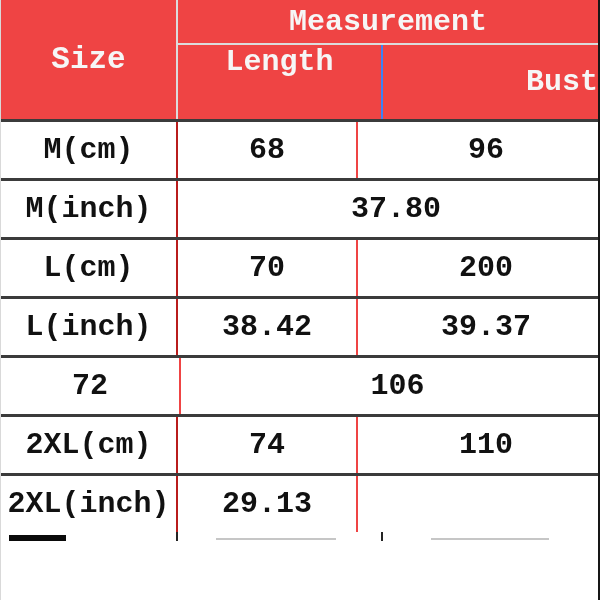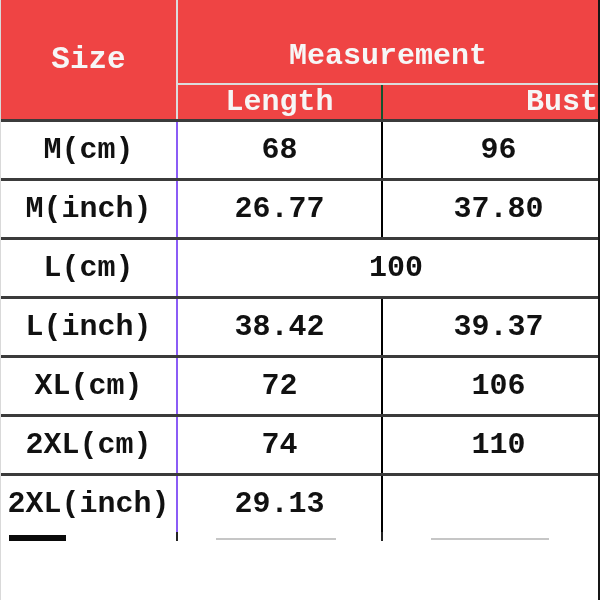--- a/index.html
+++ b/index.html
@@ -25,54 +25,53 @@
     color: #f6f6f6;
   }
   .hdr-size {
     width: 177px;
     border-right: 2px solid #dcdcdc;
     display: flex; align-items: center; justify-content: center;
     font-size: 31px;
   }
   .hdr-meas { flex: 1; display: flex; flex-direction: column; }
   .hdr-meas-title {
-    height: 57px;
+    height: 45px;
     border-bottom: 2px solid #dcdcdc;
     display: flex; align-items: center; justify-content: center;
     font-size: 30px;
-    margin-top: 28px;
   }
   .hdr-sub { flex: 1; display: flex; }
   .hdr-len {
     width: 205px;
-    border-right: 2px solid #14532d;
-    display: flex; align-items: center; justify-content: center;
+    border-right: 2px solid #3b82f6;
+    display: flex; align-items: flex-start; justify-content: center;
     font-size: 30px;
   }
   .hdr-bust {
     flex: 1;
     display: flex; align-items: center; justify-content: flex-end;
     font-size: 30px;
   }
   
   .row {
     display: flex;
     height: 59px;
     border-top: 3px solid #3b3b3b;
     background: #ffffff;
     font-size: 30px;
   }
   .c1 {
     width: 177px;
-    border-right: 2px solid #8b5cf6;
+    border-right: 2px solid #b91c1c;
     display: flex; align-items: center; justify-content: center;
   }
   .c2 {
-    width: 205px;
-    border-right: 2px solid #000000;
+    width: 180px;
+    border-right: 2px solid #ef4444;
     display: flex; align-items: center; justify-content: center;
   }
   .c3 {
     flex: 1;
     display: flex; align-items: center; justify-content: center; padding-left: 16px;
   }
   
   .sliver { position: relative; height: 9px; background: #ffffff; }
   .sliver .v1, .sliver .v2 {
     position: absolute; top: 0; width: 2px; height: 9px; background: #242424;
@@ -113,34 +112,33 @@
     </div>
   </div>
 
   <div class="row">
     <div class="c1">M(cm)</div>
     <div class="c2">68</div>
     <div class="c3">96</div>
   </div>
   <div class="row">
     <div class="c1">M(inch)</div>
-    <div class="c2">26.77</div>
     <div class="c3">37.80</div>
   </div>
   <div class="row">
     <div class="c1">L(cm)</div>
-    <div class="c3">100</div>
+    <div class="c2">70</div>
+    <div class="c3">200</div>
   </div>
   <div class="row">
     <div class="c1">L(inch)</div>
     <div class="c2">38.42</div>
     <div class="c3">39.37</div>
   </div>
   <div class="row">
-    <div class="c1">XL(cm)</div>
     <div class="c2">72</div>
     <div class="c3">106</div>
   </div>
   <div class="row">
     <div class="c1">2XL(cm)</div>
     <div class="c2">74</div>
     <div class="c3">110</div>
   </div>
   <div class="row">
     <div class="c1">2XL(inch)</div>

